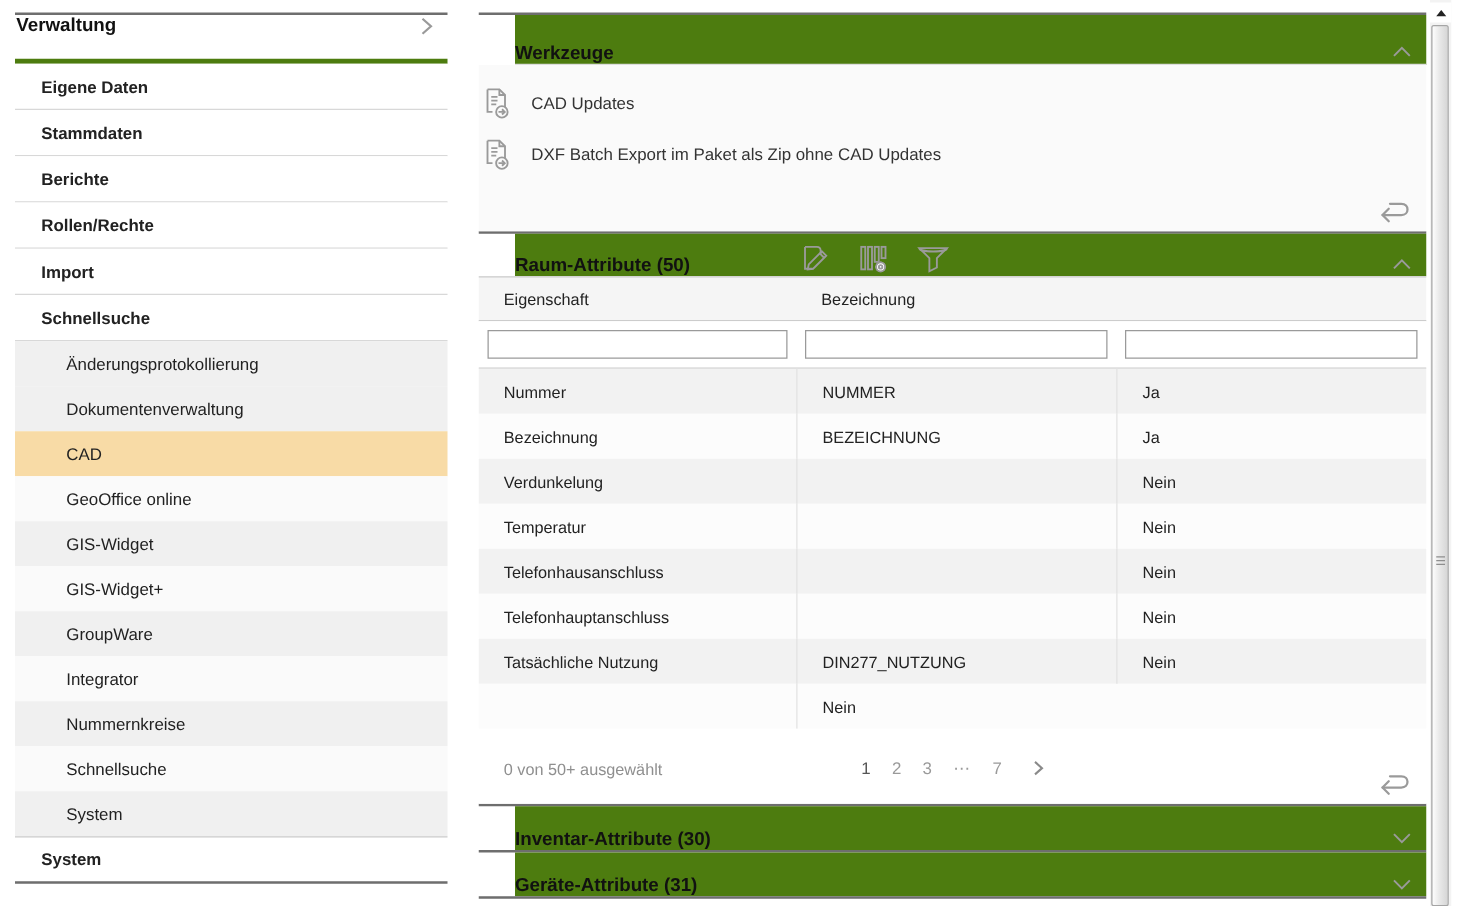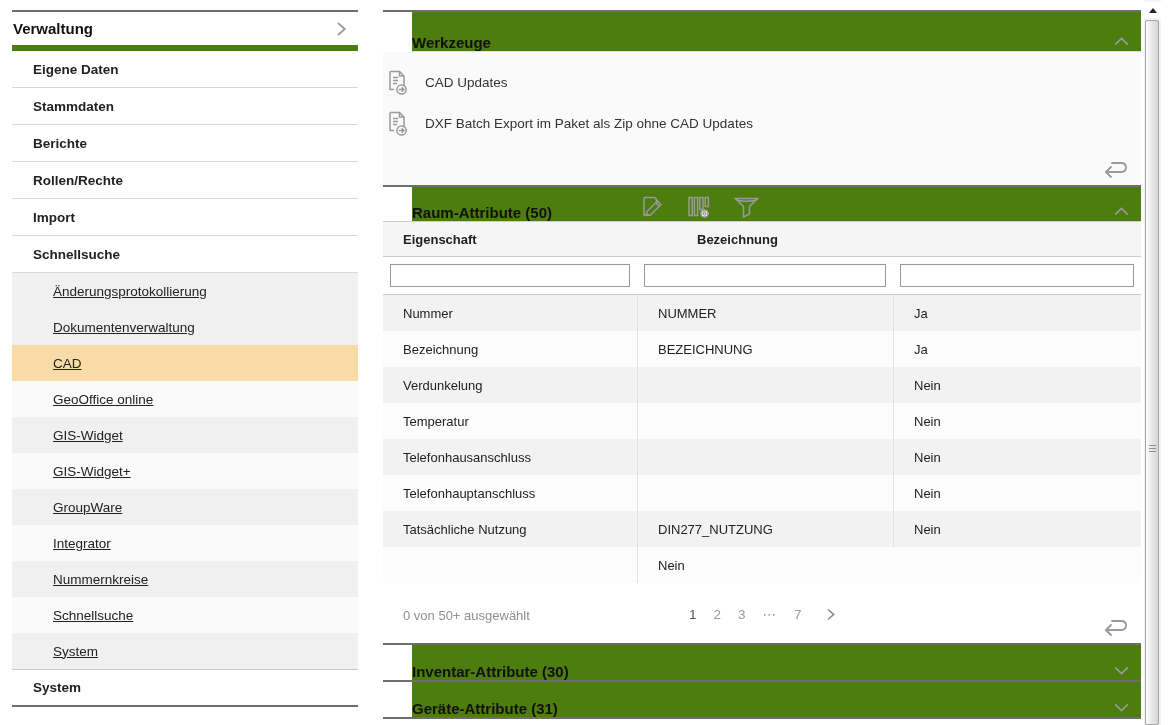--- a/index.html
+++ b/index.html
@@ -5,26 +5,26 @@
   html,body{margin:0;padding:0;}
   body{
     width:1172px;height:725px;position:relative;overflow:hidden;
     background:#ffffff;font-family:"Liberation Sans",sans-serif;color:#1a1a1a;
   }
   *{box-sizing:border-box;}
   svg{display:block;}
 
   
   .sidebar{position:absolute;left:12px;top:10px;width:346px;border-top:2px solid var(--border-dark,#6e6e6e);}
-  .sb-header{height:39px;display:flex;align-items:center;border-bottom:6px solid #4d7c0f;background:#fff;}
+  .sb-header{height:39px;display:flex;align-items:flex-start;border-bottom:4px solid #4d7c0f;background:#fff;}
   .sb-header .sb-title{flex:1;font-size:15px;font-weight:700;color:#111;padding-left:1px;}
   .sb-header .chev{margin-right:8px;color:#9a9a9a;}
   .sb-item{display:flex;align-items:center;font-size:13.5px;color:#222;cursor:default;}
   .sb-item.lvl1{height:37px;padding-left:21px;font-weight:700;border-bottom:1px solid #d8d8d8;background:#fff;}
-  .sb-item.lvl2{height:36px;padding-left:41px;text-decoration:underline;}
+  .sb-item.lvl2{height:36px;padding-left:41px;}
   .sb-item.lvl2.odd{background:var(--sidebar-gray,#f0f0f0);}
   .sb-item.lvl2.even{background:var(--sidebar-light,#fafafa);}
   .sb-item.lvl2.selected{background:var(--accent,#f8dba6);}
   .sb-item.sb-bottom{height:38px;padding-left:21px;font-weight:700;background:#fff;
     border-top:1px solid #c9c9c9;border-bottom:2px solid var(--border-dark,#6e6e6e);}
 
   
   .main{position:absolute;left:383px;top:10px;width:758px;}
   .sec-border{border-top:2px solid var(--border-dark,#6e6e6e);}
   .sec-header{display:flex;align-items:flex-end;background:#4d7c0f;margin-left:29px;}
@@ -37,21 +37,21 @@
   .tool-row{height:41px;display:flex;align-items:center;padding-left:2px;color:#9a9a9a;cursor:pointer;}
   .tool-label{margin-left:14px;font-size:13.5px;color:#333;}
   .undo-btn{position:absolute;right:12px;bottom:5px;color:#9a9a9a;cursor:pointer;}
 
   .raum-header{height:34px;}
   .toolbar{display:flex;align-items:center;gap:20px;margin-left:86px;color:#9a9a9a;}
   .toolbar .tb-icon{cursor:pointer;}
 
   .grid-cols{display:grid;grid-template-columns:254px 256px 1fr;}
   .thead{background:#f5f5f5;height:36px;border-top:1px solid #ccc;border-bottom:1px solid #ccc;
-    font-weight:700;font-size:13px;color:#222;gap:40px;}
+    font-weight:400;font-size:13px;color:#222;}
   .thead .th{padding-left:20px;display:flex;align-items:center;position:relative;height:100%;}
   .th-caret{position:absolute;right:9px;bottom:8px;width:0;height:0;
     border-left:4px solid transparent;border-right:4px solid transparent;border-top:5px solid #8a8a8a;cursor:pointer;}
 
   .filter-row{height:38px;align-items:center;background:#fff;border-bottom:1px solid #ccc;}
   .filter-row input{margin:0 7px;width:calc(100% - 14px);height:23px;border:1px solid #9a9a9a;
     font-family:"Liberation Sans",sans-serif;font-size:13px;padding:0 5px;background:#fff;}
 
   .tr{height:36px;font-size:13px;color:#222;cursor:default;}
   .tr.odd{background:var(--row-gray,#f2f2f2);}

